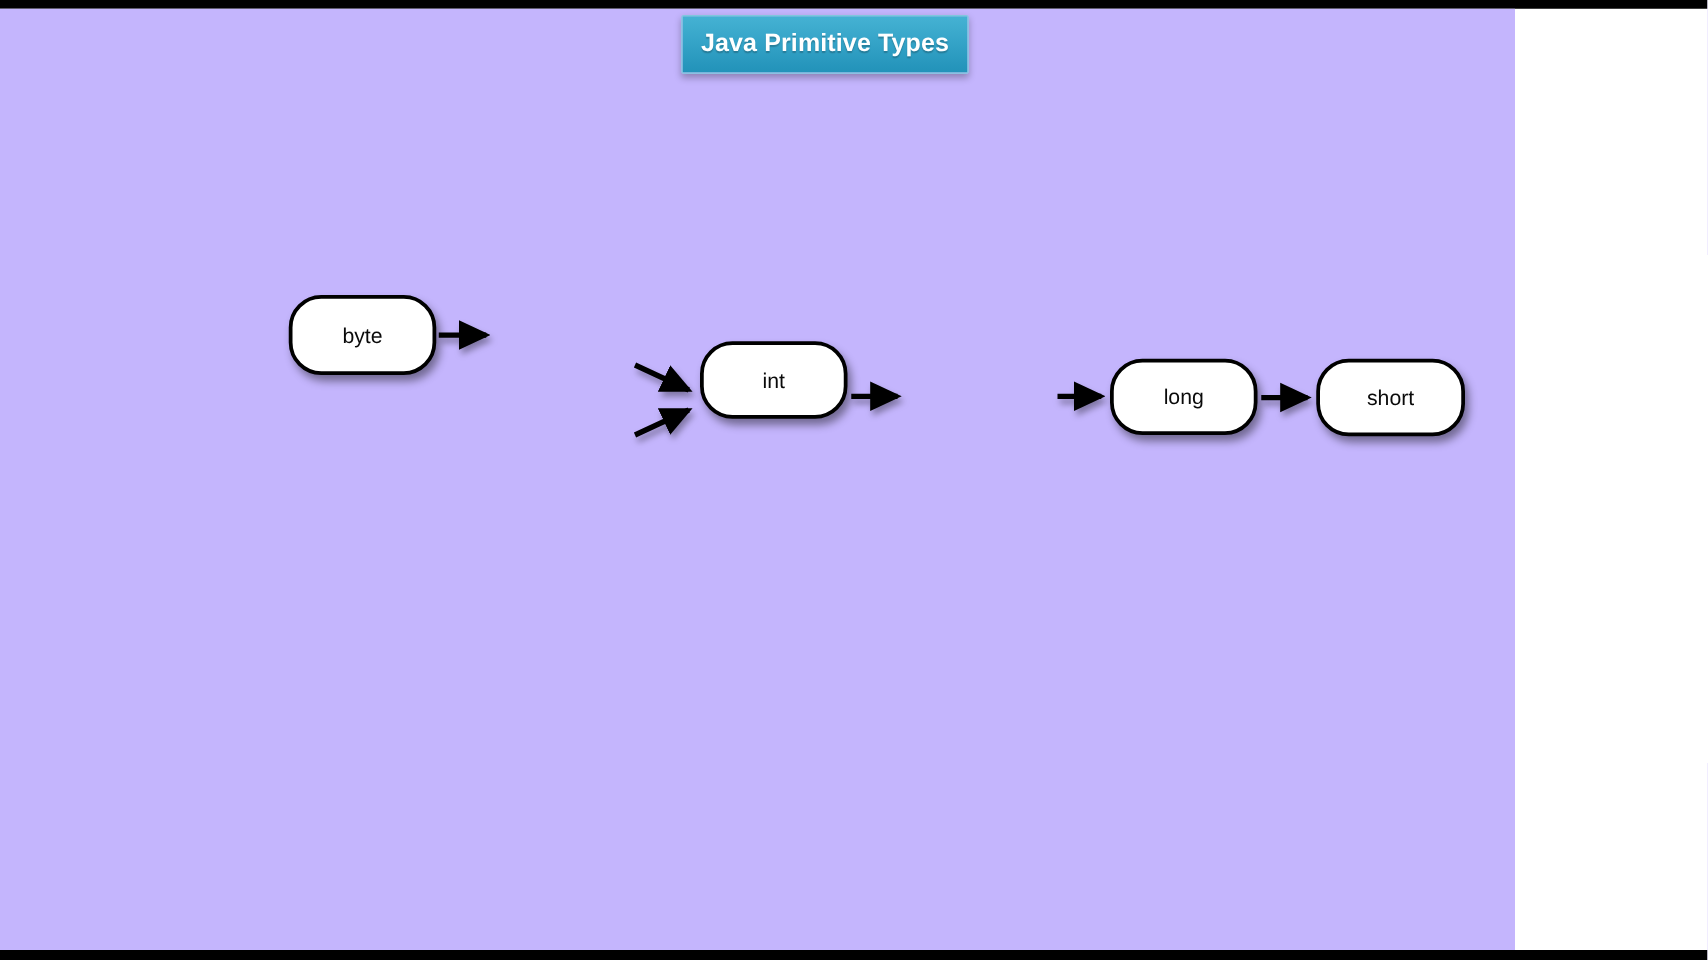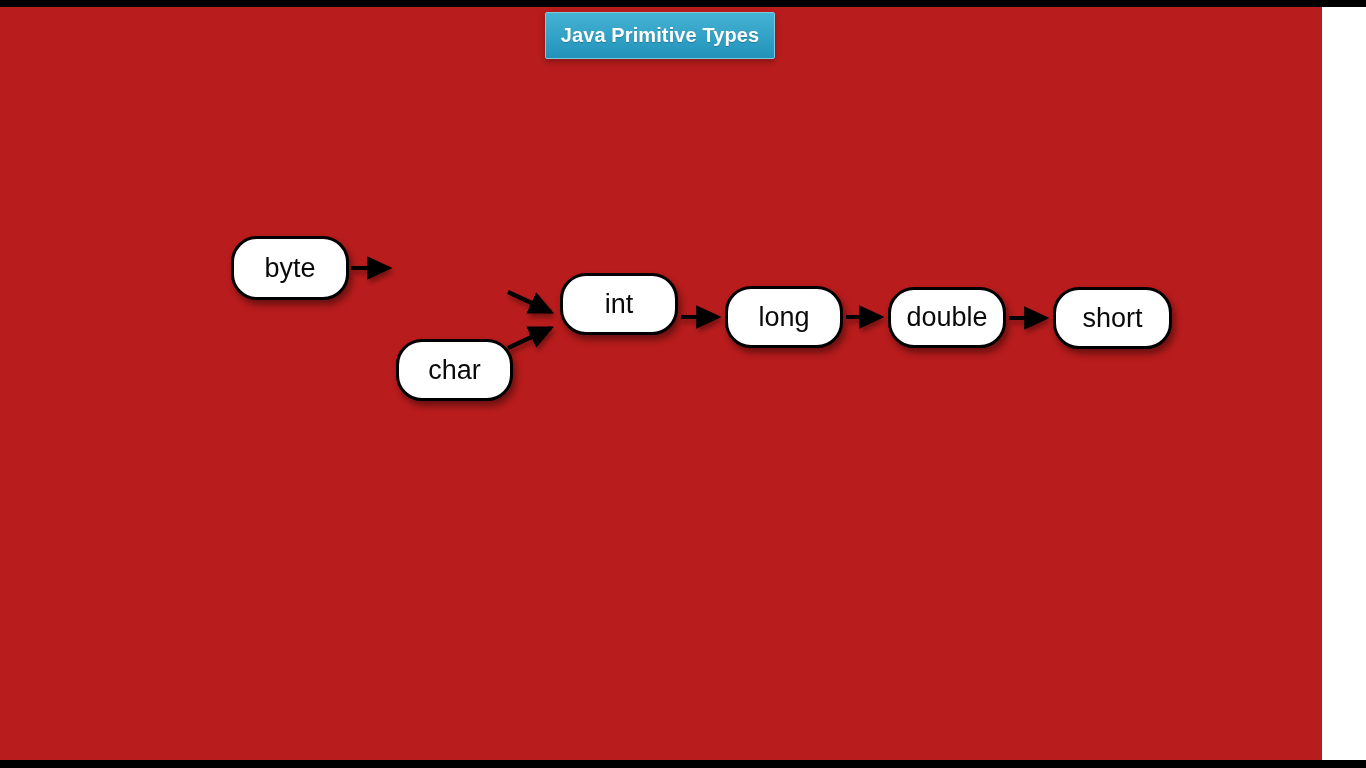--- a/index.html
+++ b/index.html
@@ -23,23 +23,23 @@
     background: #000000;
   }
   .bar-top    { top: 0;   height: 7px; }
   .bar-bottom { top: 760px; height: 8px; }
 
   
   .slide {
     position: absolute;
     left: 0;
     top: 7px;
-    width: 1322px;
+    width: 1212px;
     height: 753px;
-    background: #b91c1c;
+    background: #c4b5fd;
   }
 
   
   .title-banner {
     position: absolute;
     left: 545px;
     top: 5px;
     width: 230px;
     height: 47px;
     box-sizing: border-box;
@@ -84,21 +84,21 @@
     background: #ffffff;
     border: 3px solid #000000;
     border-radius: 26px;
     display: flex;
     align-items: center;
     justify-content: center;
     box-shadow: 3px 5px 7px rgba(0,0,0,0.42);
     z-index: 2;
   }
   .node-label {
-    font-size: 27px;
+    font-size: 17px;
     color: #0a0a0a;
     line-height: 1;
     white-space: nowrap;
   }
 
   
   #node-byte   { left: 231px;  top: 229px; width: 118px; height: 64px; }
   #node-short  { left: 396px;  top: 229px; width: 117px; height: 63px; }
   #node-char   { left: 396px;  top: 332px; width: 117px; height: 62px; }
   #node-int    { left: 560px;  top: 266px; width: 118px; height: 62px; }
@@ -144,34 +144,28 @@
 
         <line x1="1009" y1="311" x2="1046" y2="311" stroke="#000000" stroke-width="4.2" marker-end="url(#arrowhead)"></line>
       </g>
     </svg>
 
     <div class="node" id="node-byte">
       <span class="node-label">byte</span>
     </div>
 
 
-    <div class="node" id="node-char">
-      <span class="node-label">char</span>
-    </div>
 
     <div class="node" id="node-int">
       <span class="node-label">int</span>
     </div>
 
-    <div class="node" id="node-long">
-      <span class="node-label">long</span>
-    </div>
 
     <div class="node" id="node-float">
-      <span class="node-label">double</span>
+      <span class="node-label">long</span>
     </div>
 
     <div class="node" id="node-double">
       <span class="node-label">short</span>
     </div>
 
   </div>
 </div>
 
 </body></html>

